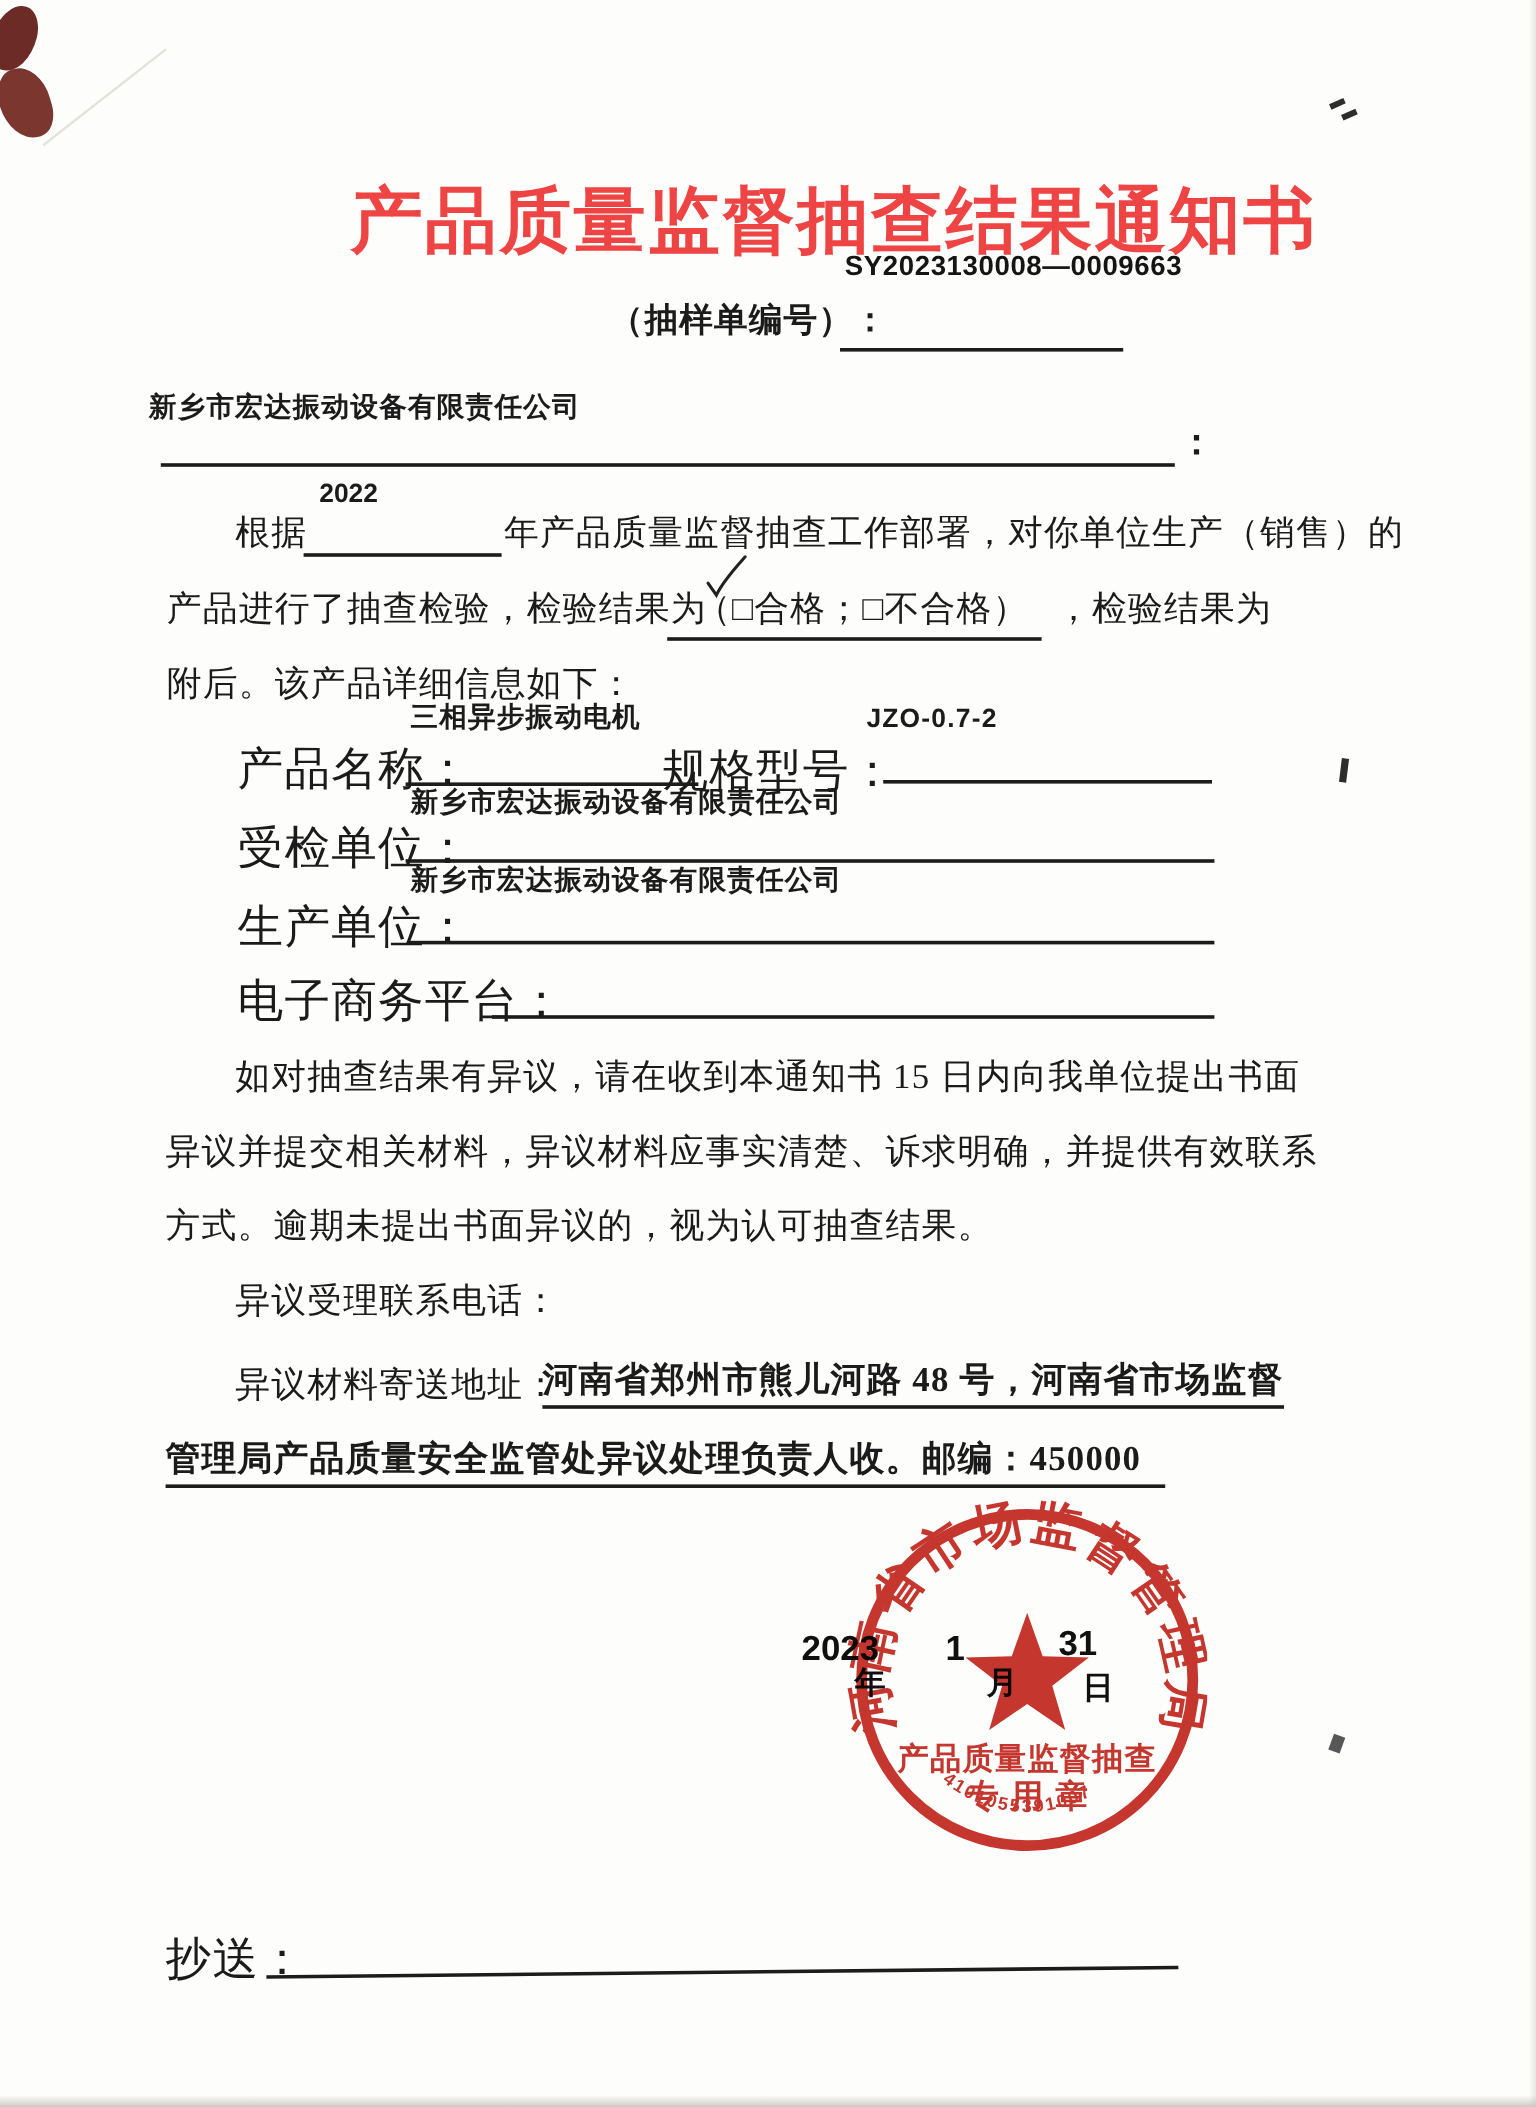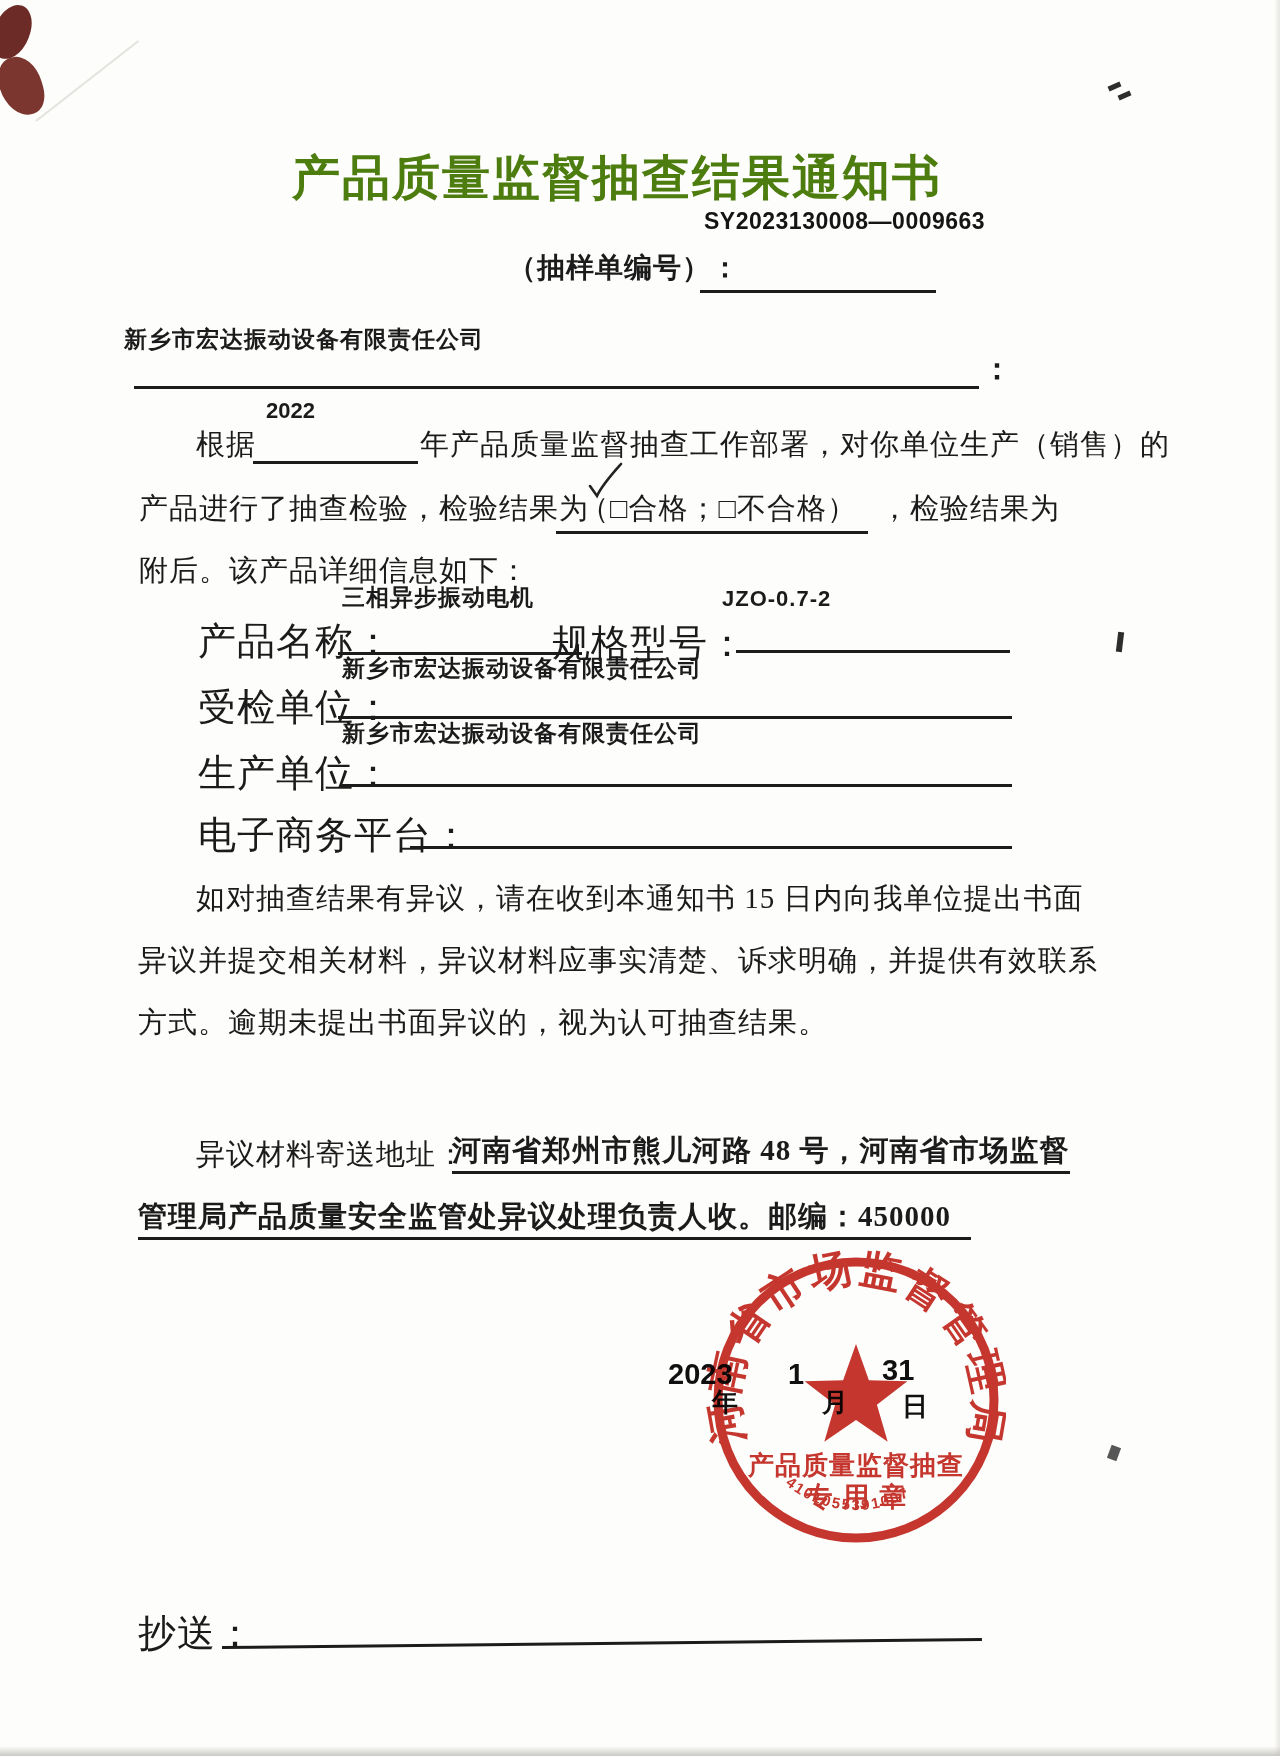--- a/index.html
+++ b/index.html
@@ -5,21 +5,21 @@
   html,body{margin:0;padding:0;background:#e8e8e6;}
   .page{
     position:relative;width:1280px;height:1756px;margin:0 auto;
     background:#fdfdfb;overflow:hidden;
     font-family:"Liberation Serif","DejaVu Serif",serif;color:#1b1b1b;
   }
   .t{position:absolute;white-space:nowrap;line-height:1.15;}
   .serif{font-family:"Liberation Serif","DejaVu Serif",serif;}
   .sans{font-family:"Liberation Sans","DejaVu Sans",sans-serif;}
   .line{position:absolute;background:#1c1c1c;height:3px;}
-  .title{font-size:48px;font-weight:700;letter-spacing:2px;color:#4d7c0f;}
+  .title{font-size:60px;font-weight:700;letter-spacing:2px;color:#ef4444;}
   .docnum{font-size:23px;font-weight:700;letter-spacing:.5px;color:#151515;}
   .label30{font-size:38px;letter-spacing:1px;}
   .body29{font-size:29px;letter-spacing:1px;}
   .boldval{font-weight:700;}
   .u{border-bottom:3px solid #1c1c1c;padding-bottom:4px;}
   .fillsans{font-family:"Liberation Sans","DejaVu Sans",sans-serif;font-weight:700;font-size:23px;letter-spacing:1px;}
   .seal{position:absolute;mix-blend-mode:multiply;opacity:.93;}
   .datechar{font-size:26px;font-weight:700;color:#101010;}
   .datenum{font-size:29px;font-weight:700;color:#101010;}
   .artifact{position:absolute;}
@@ -75,20 +75,21 @@
   <div class="t label30" style="left:198px;top:752px;">生产单位：</div>
   <div class="line" style="left:340px;top:784px;width:672px;height:3px;"></div>
 
   <div class="t label30" style="left:198px;top:814px;">电子商务平台：</div>
   <div class="line" style="left:410px;top:846px;width:602px;height:3px;"></div>
 
   <div class="t body29" style="left:196px;top:882px;">如对抽查结果有异议，请在收到本通知书 15 日内向我单位提出书面</div>
   <div class="t body29" style="left:138px;top:1006px;">方式。逾期未提出书面异议的，视为认可抽查结果。</div>
   <div class="t body29" style="left:138px;top:944px;">异议并提交相关材料，异议材料应事实清楚、诉求明确，并提供有效联系</div>
 
+  <div class="t body29" style="left:196px;top:1068px;">异议受理联系电话：</div>
 
   <div class="t body29" style="left:196px;top:1138px;">异议材料寄送地址：</div>
   <div class="t body29 boldval u" style="left:452px;top:1134px;">河南省郑州市熊儿河路 48 号，河南省市场监督</div>
   <div class="t body29 boldval u" style="left:138px;top:1200px;padding-right:20px;">管理局产品质量安全监管处异议处理负责人收。邮编：450000</div>
 
   <div class="t sans datenum" style="left:668px;top:1358px;">2023</div>
   <div class="t serif datechar" style="left:712px;top:1388px;">年</div>
   <div class="t sans datenum" style="left:788px;top:1358px;">1</div>
   <div class="t serif datechar" style="left:822px;top:1388px;">月</div>
   <div class="t sans datenum" style="left:882px;top:1354px;">31</div>

